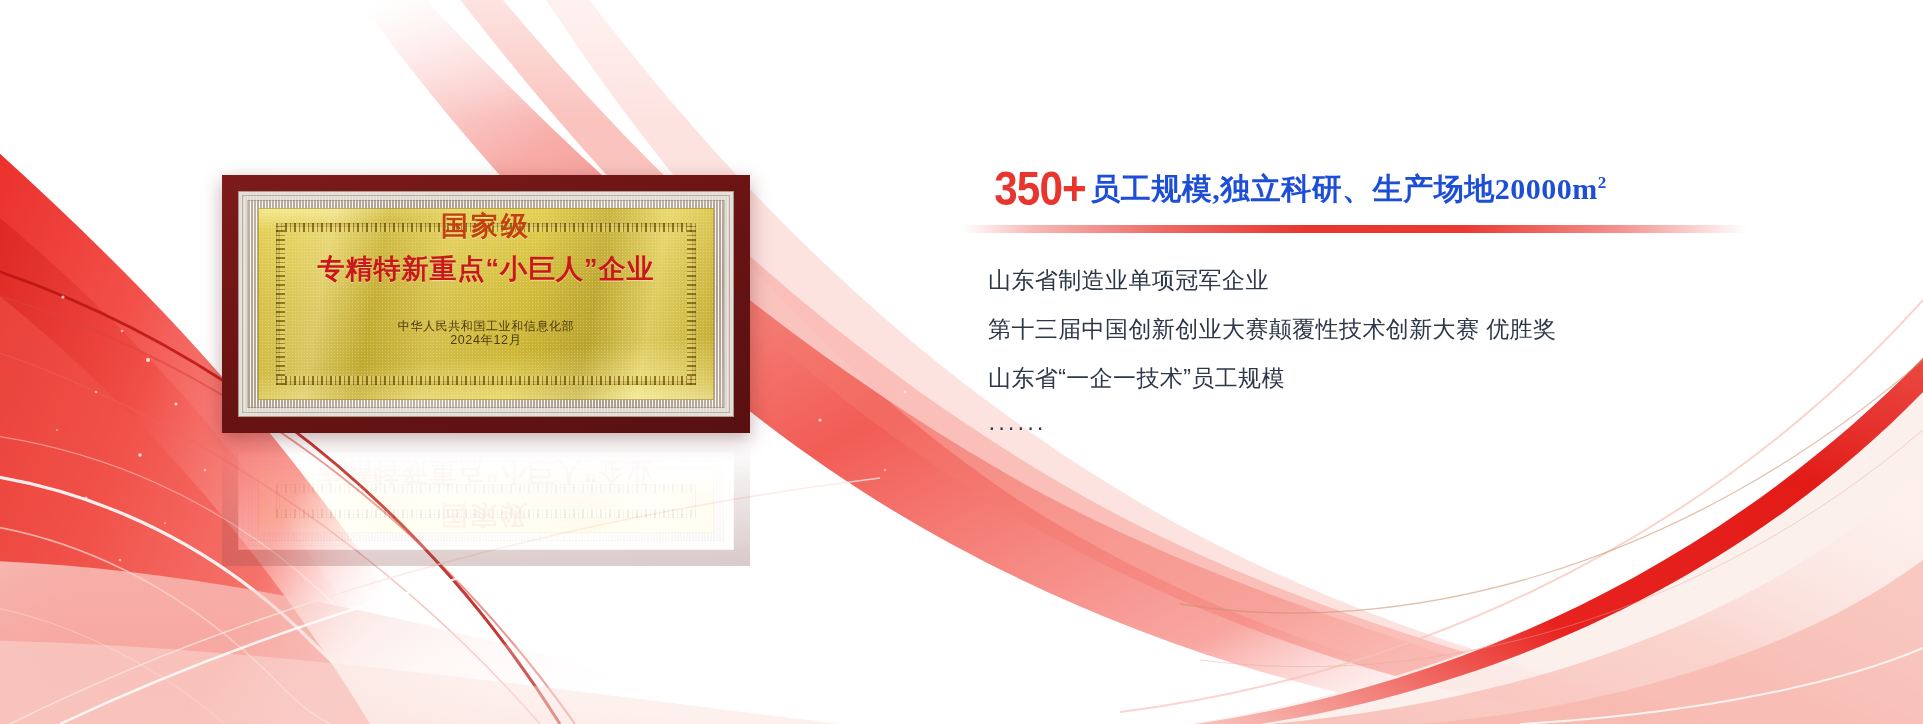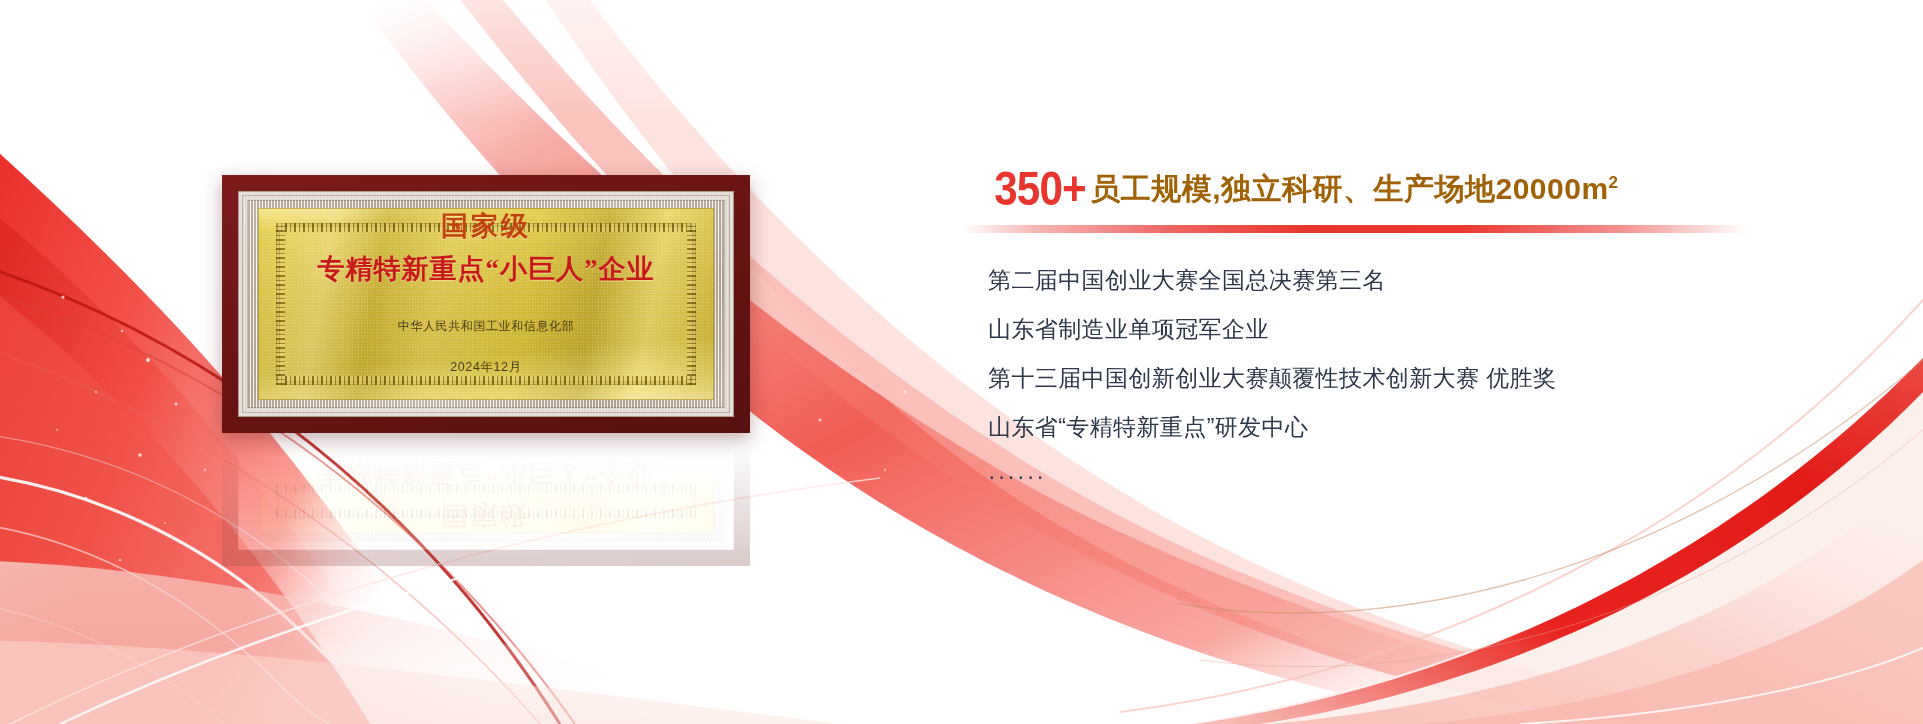--- a/index.html
+++ b/index.html
@@ -108,38 +108,38 @@
   .plaque-title1{
     font-family:"Liberation Serif","DejaVu Serif",serif;
     font-weight:700;
     font-size:27px;
     color:#c2410c;
     letter-spacing:3px;
     text-shadow:0 1px 0 rgba(255,240,180,.55);
     line-height:1;
   }
   .plaque-title2{
-    font-family:Liberation Serif, serif;
+    font-family:Liberation Sans, sans-serif;
     font-weight:700;
     font-size:27px;
     color:#c9181c;
     letter-spacing:1px;
     margin-top:16px;
     text-shadow:0 1px 0 rgba(255,240,180,.55);
     line-height:1;
   }
   .plaque-issuer{
     margin-top:37px;
     font-size:12px;
     color:#4a3a12;
     letter-spacing:.6px;
     line-height:1;
   }
   .plaque-date{
-    margin-top:29px;
+    margin-top:2px;
     font-size:12.5px;
     color:#4a3a12;
     letter-spacing:.6px;
     line-height:1;
   }
 
   
   #plaque-reflection{
     position:absolute;
     left:222px; top:436px;
@@ -172,24 +172,25 @@
     font-weight:700;
     color:#e8352e;
     letter-spacing:-1px;
     transform:scaleX(.88);
     transform-origin:left baseline;
     line-height:1;
   }
   .headline-rest{
     font-size:30px;
     font-weight:700;
-    color:#a16207;
+    color:#1d4ed8;
     letter-spacing:.5px;
     line-height:1;
     margin-left:-2px;
+    font-family:Liberation Serif, serif;
   }
   .headline-rest sup{
     font-size:17px;
     font-weight:700;
     vertical-align:super;
     line-height:0;
   }
   .headline-rule{
     margin-top:7px;
     height:8px;
@@ -381,22 +382,21 @@
   <div id="content">
 
     <div class="headline">
       <span class="headline-num">350+</span>
       <span class="headline-rest"><span>员工规模,独立科研、生产场地20000m</span><sup>2</sup></span>
     </div>
 
     <div class="headline-rule"></div>
 
     <div id="award-list">
-      <div class="award-item">第二届中国创业大赛全国总决赛第三名</div>
       <div class="award-item">山东省制造业单项冠军企业</div>
       <div class="award-item">第十三届中国创新创业大赛颠覆性技术创新大赛 优胜奖</div>
-      <div class="award-item">山东省“专精特新重点”研发中心</div>
+      <div class="award-item">山东省“一企一技术”员工规模</div>
       <div class="award-dots">······</div>
     </div>
 
   </div>
 
 </div>
 
 </body></html>

